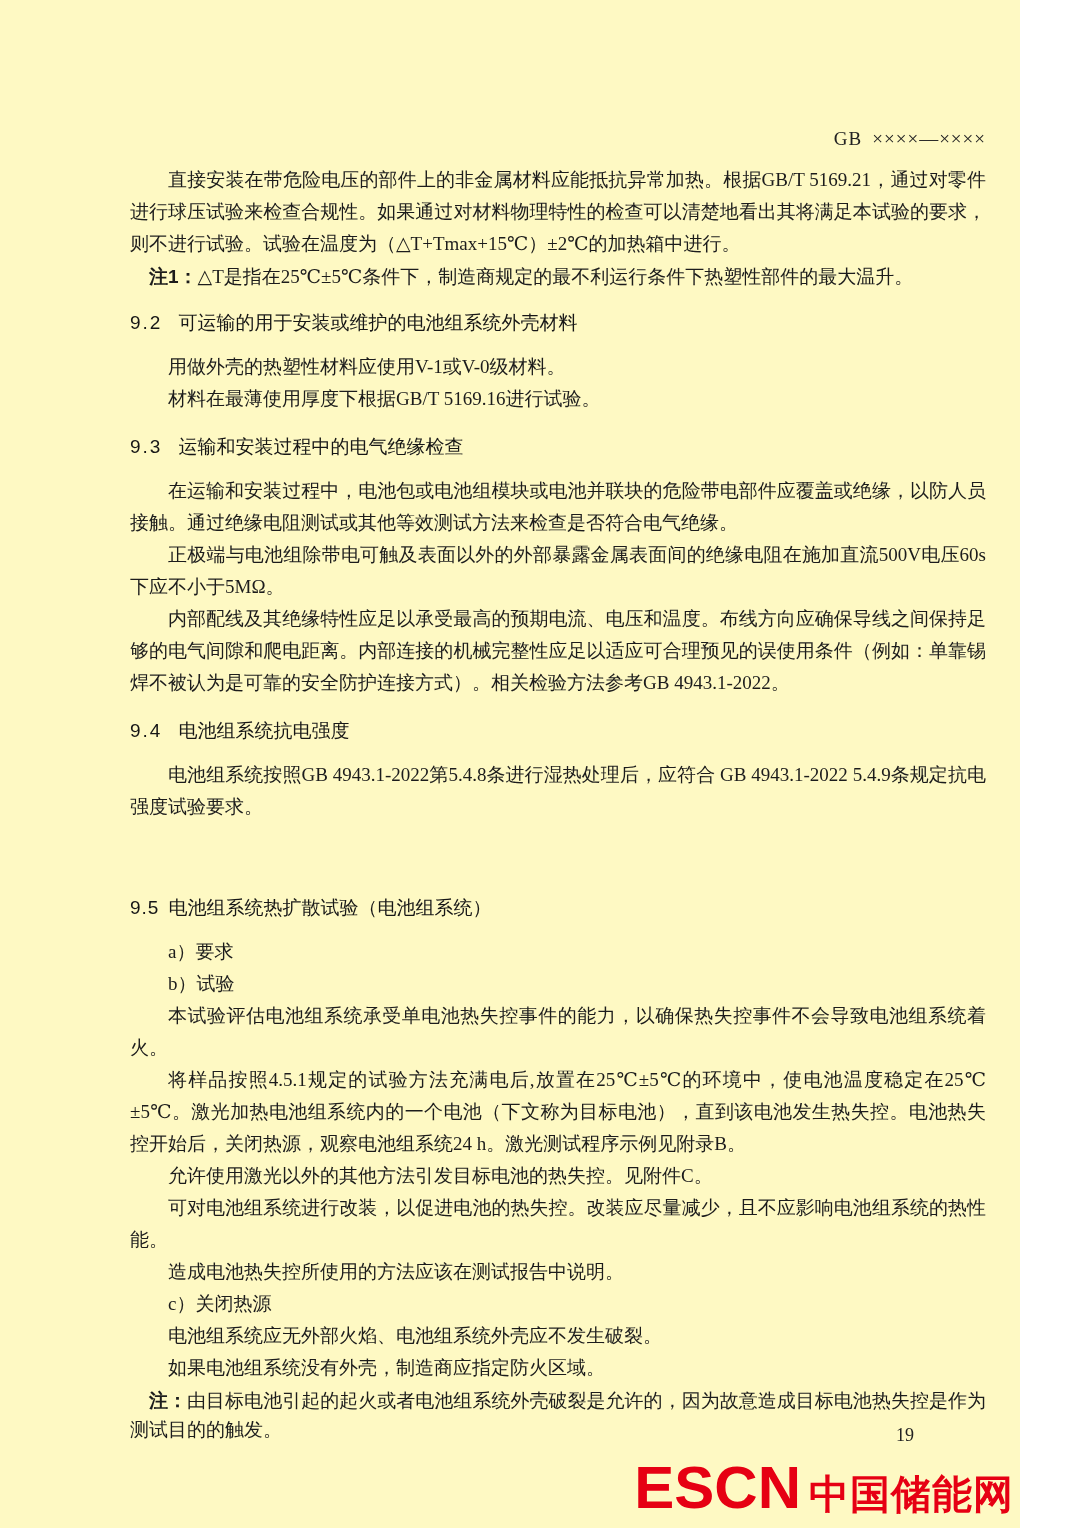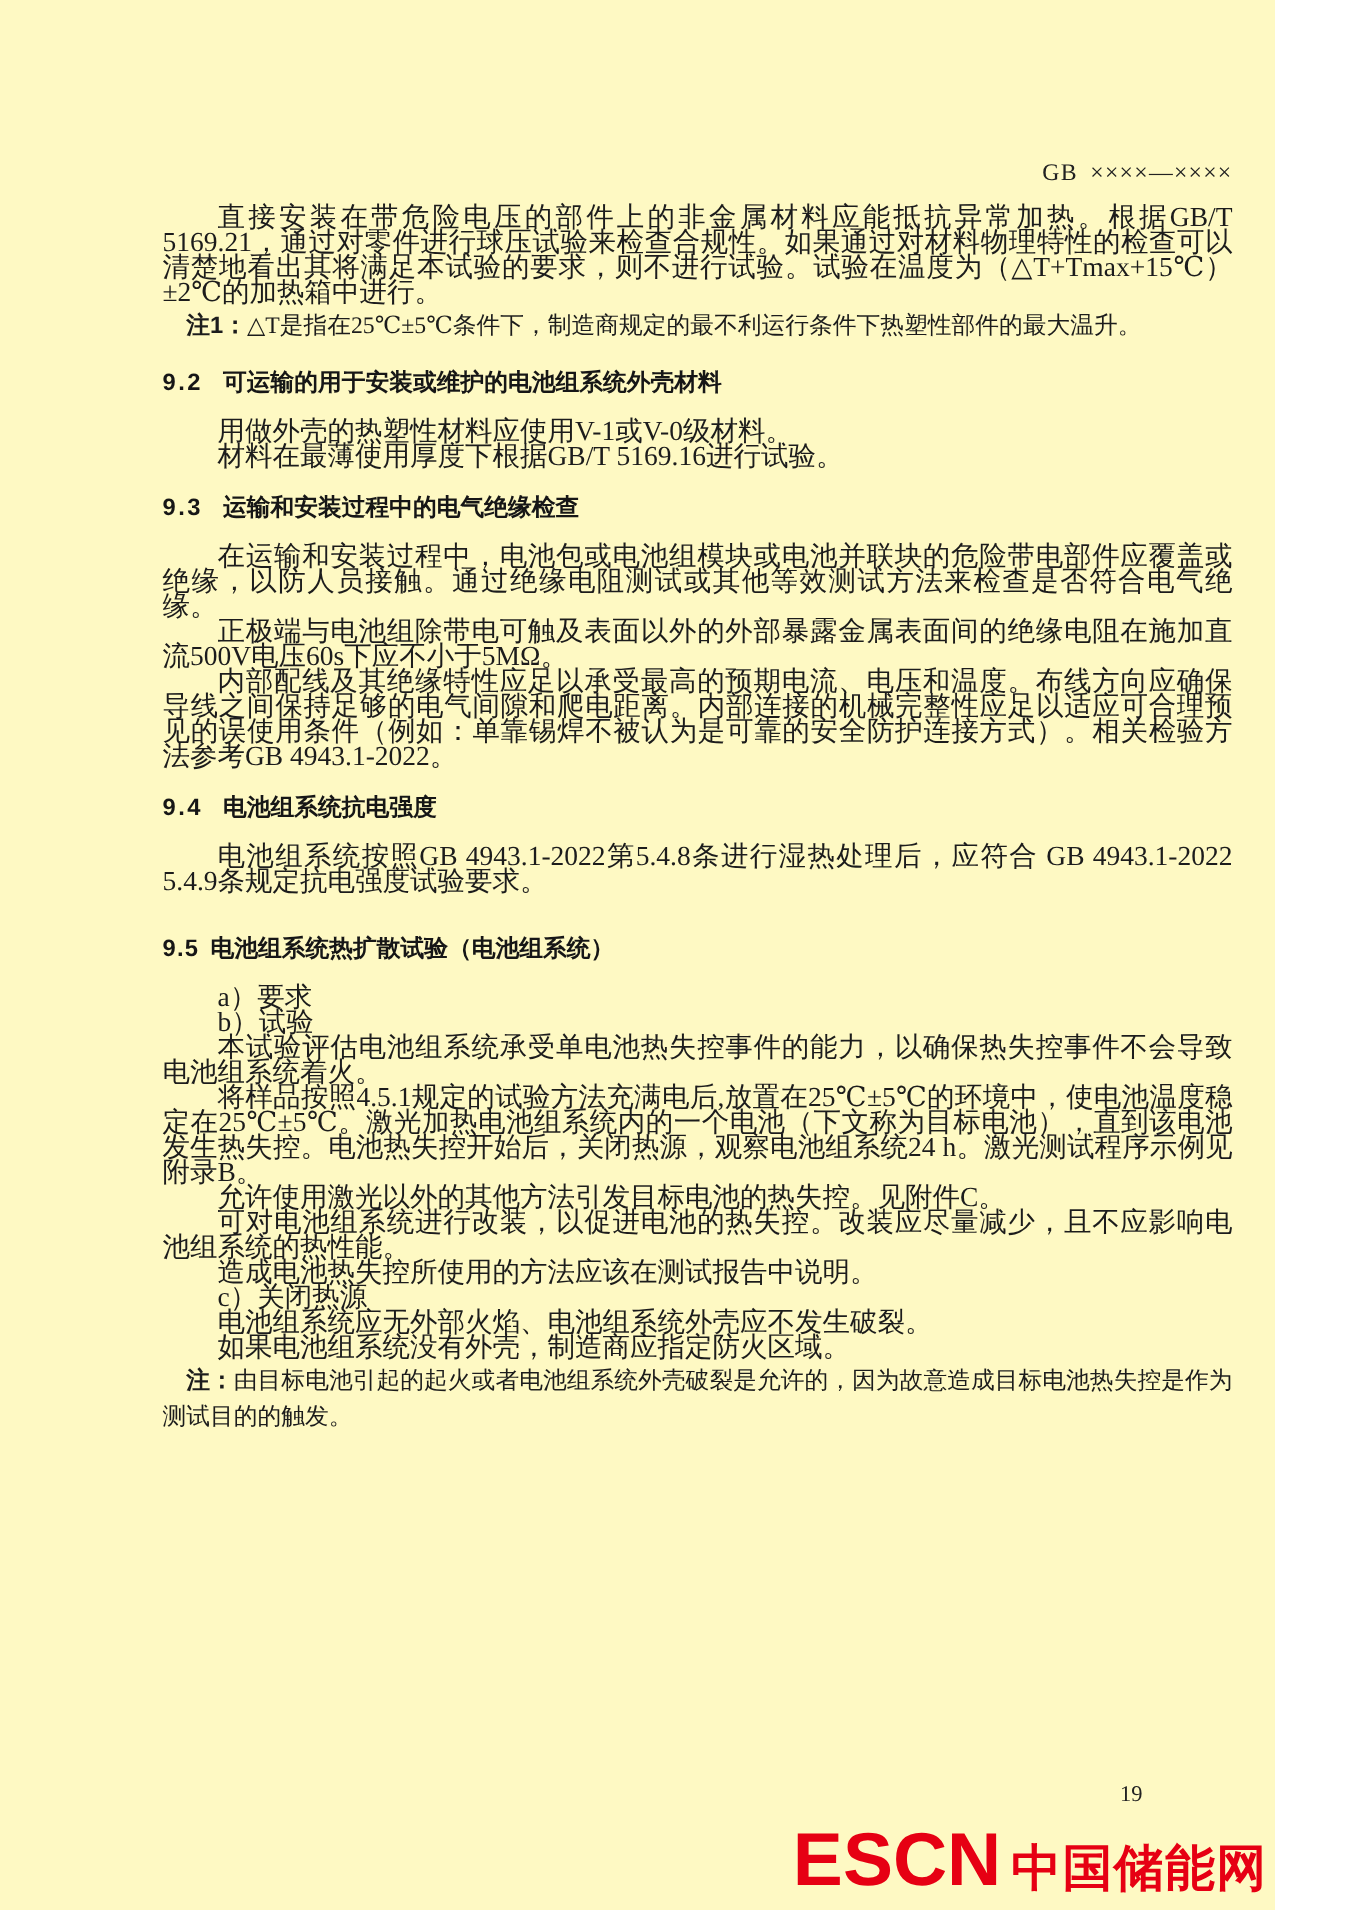--- a/index.html
+++ b/index.html
@@ -27,56 +27,56 @@
     font-size: 19px;
     letter-spacing: 1px;
     margin: 0 0 14px 0;
     color: #222;
   }
   .doc-header .gb {
     margin-right: 10px;
   }
   p.para {
     margin: 0;
-    font-size: 22px;
-    line-height: 20px;
+    font-size: 19px;
+    line-height: 32px;
     text-indent: 2em;
     text-align: justify;
     color: #1c1c1c;
   }
   p.note {
     margin: 2px 0 0 0;
     font-size: 19px;
     line-height: 29px;
     text-indent: 1em;
     text-align: justify;
     color: #1c1c1c;
   }
   p.note .note-label {
     font-weight: bold;
     font-family: "Liberation Sans", "DejaVu Sans", sans-serif;
   }
   h2.heading {
     margin: 19px 0 15px 0;
     font-size: 19px;
     line-height: 26px;
-    font-weight: bold;
+    font-weight: normal;
     font-family: "Liberation Sans", "DejaVu Sans", sans-serif;
     color: #161616;
   }
   h2.heading .h-num {
     margin-right: 16px;
     letter-spacing: 2px;
   }
   h2.heading.tight .h-num {
     margin-right: 9px;
     letter-spacing: 1px;
   }
   h2.heading.extra-space {
-    margin-top: 32px;
+    margin-top: 72px;
   }
   .page-number {
     position: absolute;
     right: 106px;
     top: 1425px;
     font-size: 18px;
     color: #222;
     text-align: right;
   }
   .logo {

